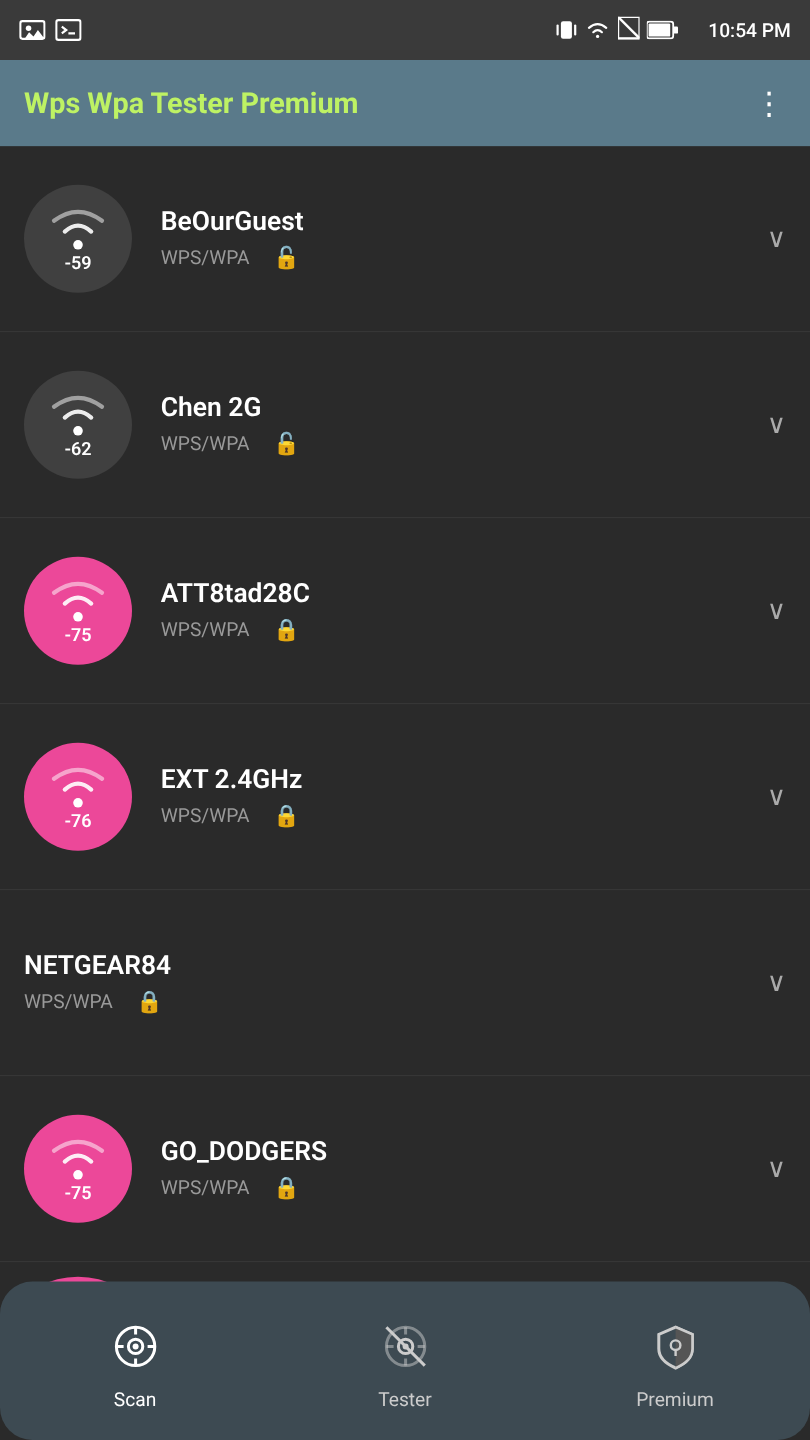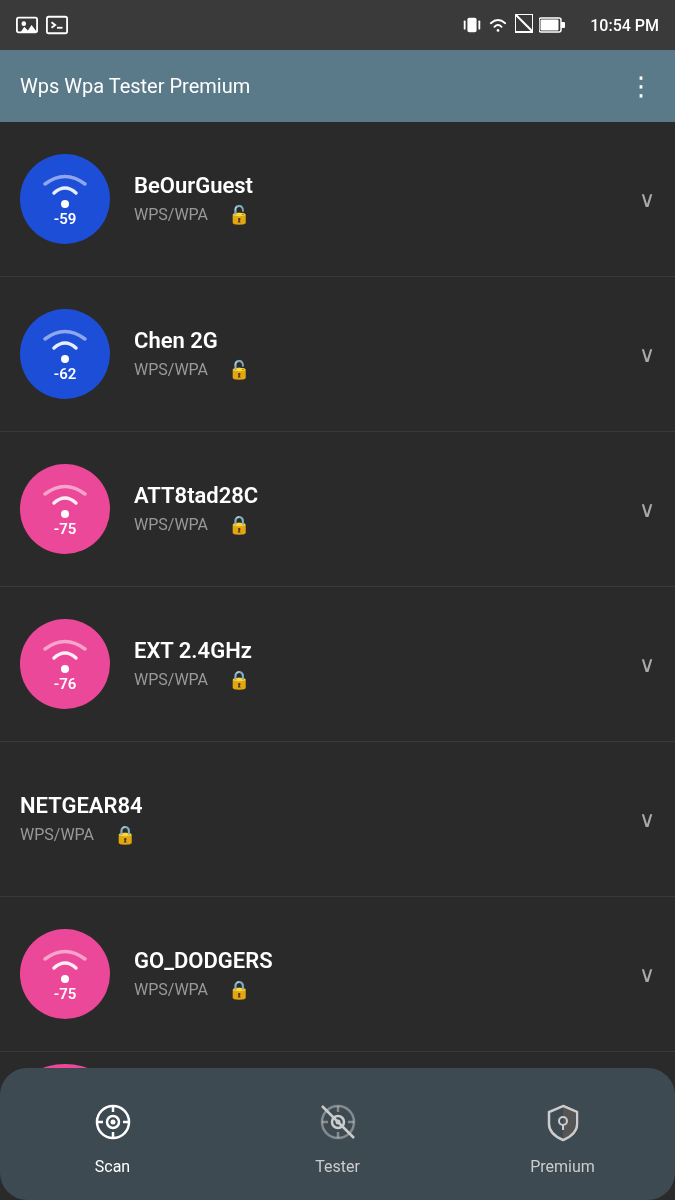--- a/index.html
+++ b/index.html
@@ -43,23 +43,23 @@
     
     .app-bar {
       width: 100%;
       height: 72px;
       background: #5a7a8a;
       display: flex;
       align-items: center;
       padding: 0 20px;
     }
     .app-bar-title {
-      color: #ffffff;
-      font-size: 20px;
-      font-weight: 400;
+      color: #bef264;
+      font-size: 24px;
+      font-weight: 700;
       flex: 1;
     }
     .more-icon {
       color: white;
       font-size: 26px;
       cursor: pointer;
       letter-spacing: 1px;
     }
 
     
@@ -81,21 +81,21 @@
       width: 90px;
       height: 90px;
       border-radius: 50%;
       display: flex;
       flex-direction: column;
       align-items: center;
       justify-content: center;
       flex-shrink: 0;
       margin-right: 24px;
     }
-    .network-icon-wrap.green { background: #1d4ed8; }
+    .network-icon-wrap.green { background: #404040; }
     .network-icon-wrap.yellow { background: #ec4899; }
 
     .wifi-icon {
       width: 52px;
       height: 40px;
       position: relative;
       display: flex;
       align-items: flex-end;
       justify-content: center;
       margin-bottom: 2px;

